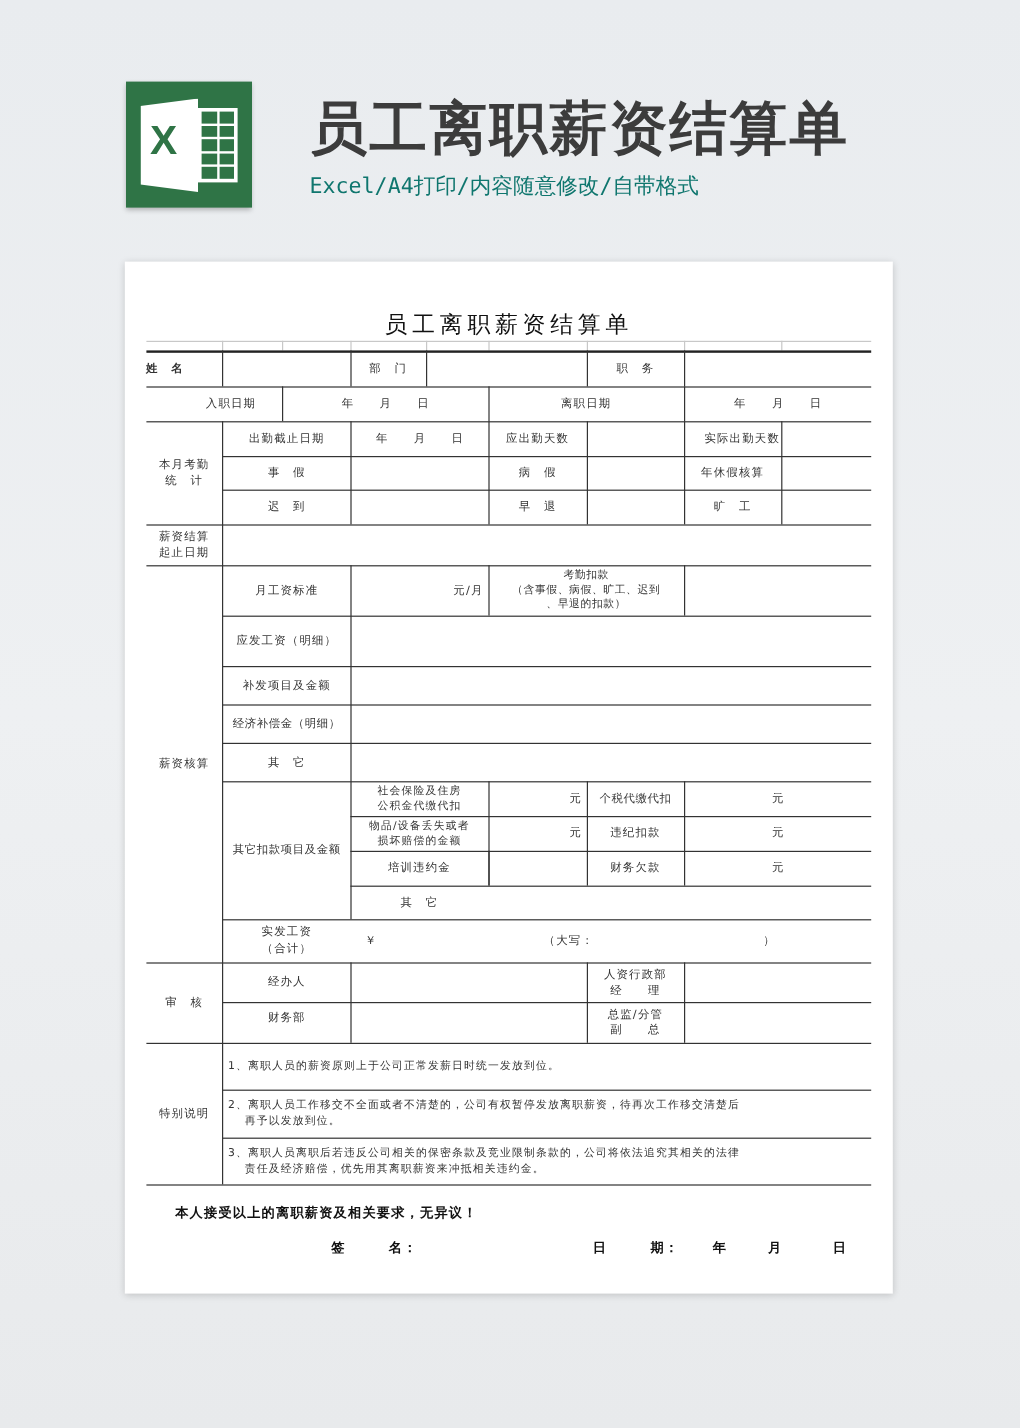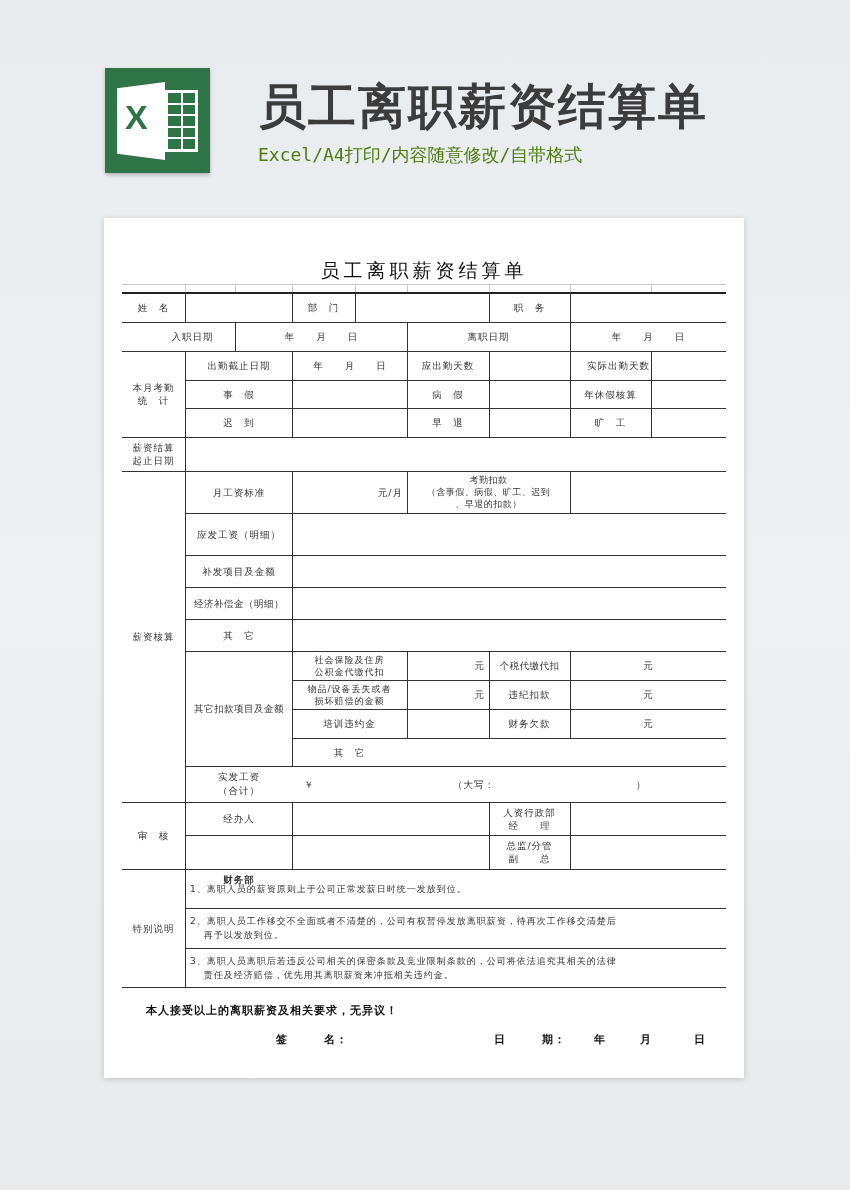--- a/index.html
+++ b/index.html
@@ -25,21 +25,21 @@
     position: absolute; left: 60px; top: 22px; width: 33px; height: 62px;
     background: #fff; padding: 3px;
     display: grid; grid-template-columns: 1fr 1fr; grid-template-rows: repeat(5, 1fr); gap: 2px;
   }
   .logo .grid span { background: #2f7446; }
   .hdr-title {
     position: absolute; left: 258px; top: 75px; font-size: 48px; font-weight: bold;
     color: #3c3c3c; letter-spacing: 2px; white-space: nowrap;
   }
   .hdr-sub {
-    position: absolute; left: 258px; top: 143px; font-size: 18px; color: #4d7c0f;
+    position: absolute; left: 258px; top: 143px; font-size: 18px; color: #0f766e;
     white-space: nowrap; font-family: "DejaVu Sans Mono", monospace;
   }
   .paper {
     position: absolute; left: 104px; top: 218px; width: 640px; height: 860px;
     background: #fff; box-shadow: 0 1px 6px rgba(0,0,0,0.18);
   }
   .doc-title {
     position: absolute; left: 0; width: 100%; top: 40px; text-align: center;
     font-family: "DejaVu Serif", serif; font-size: 19px; letter-spacing: 4px; color: #111;
   }
@@ -134,21 +134,21 @@
   <div class="vl" style="left:303px;top:253px;height:42px;"></div>
   <div class="vl" style="left:466px;top:253px;height:42px;"></div>
   <div class="vl" style="left:303px;top:433px;height:87px;"></div>
   <div class="vl" style="left:303px;top:491px;height:29px;"></div>
   <div class="vl" style="left:385px;top:433px;height:87px;"></div>
   <div class="vl" style="left:466px;top:433px;height:87px;"></div>
   <div class="vl" style="left:188px;top:584px;height:67px;"></div>
   <div class="vl" style="left:385px;top:584px;height:67px;"></div>
   <div class="vl" style="left:466px;top:584px;height:67px;"></div>
 
-  <div class="c" style="left:18px;top:74px;width:63px;height:30px;">姓　名</div>
+  <div class="c" style="left:2px;top:74px;width:63px;height:30px;font-weight:bold;">姓　名</div>
   <div class="c" style="left:82px;top:74px;width:106px;height:30px;"></div>
   <div class="c" style="left:188px;top:74px;width:63px;height:30px;">部　门</div>
   <div class="c" style="left:252px;top:74px;width:133px;height:30px;"></div>
   <div class="c" style="left:385px;top:74px;width:81px;height:30px;">职　务</div>
   <div class="c" style="left:467px;top:74px;width:155px;height:30px;"></div>
 
   <div class="c" style="left:32px;top:104px;width:113px;height:29px;">入职日期</div>
   <div class="c" style="left:132px;top:104px;width:171px;height:29px;">年　　月　　日</div>
   <div class="c" style="left:303px;top:104px;width:163px;height:29px;">离职日期</div>
   <div class="c" style="left:467px;top:104px;width:155px;height:29px;">年　　月　　日</div>
@@ -223,21 +223,21 @@
   <div class="c left" style="left:345px;top:548px;width:120px;height:36px;">（大写：</div>
   <div class="c left" style="left:528px;top:548px;width:30px;height:36px;">）</div>
   <div style="position:absolute;left:240px;top:550px;width:100px;height:32px;"></div>
 
   <div class="c" style="left:18px;top:584px;width:63px;height:67px;">审　核</div>
   <div class="c" style="left:82px;top:584px;width:106px;height:33px;">经办人</div>
   <div class="c" style="left:189px;top:584px;width:196px;height:33px;"></div>
   <div class="c" style="left:385px;top:584px;width:81px;height:33px;white-space:pre-line;line-height:13px;">人资行政部
 经　　理</div>
   <div class="c" style="left:467px;top:584px;width:155px;height:33px;"></div>
-  <div class="c" style="left:82px;top:644px;width:106px;height:34px;font-weight:bold;">财务部</div>
+  <div class="c" style="left:82px;top:613px;width:106px;height:34px;">财务部</div>
   <div class="c" style="left:189px;top:617px;width:196px;height:34px;"></div>
   <div class="c" style="left:385px;top:617px;width:81px;height:34px;white-space:pre-line;line-height:13px;">总监/分管
 副　　总</div>
   <div class="c" style="left:467px;top:617px;width:155px;height:34px;"></div>
 
   <div class="c" style="left:18px;top:651px;width:63px;height:118px;">特别说明</div>
   <div class="c left note" style="left:82px;top:651px;width:540px;height:39px;white-space:pre;">1、离职人员的薪资原则上于公司正常发薪日时统一发放到位。</div>
   <div class="c left note" style="left:82px;top:690px;width:540px;height:40px;white-space:pre;">2、离职人员工作移交不全面或者不清楚的，公司有权暂停发放离职薪资，待再次工作移交清楚后
 　 再予以发放到位。</div>
   <div class="c left note" style="left:82px;top:730px;width:540px;height:39px;white-space:pre;">3、离职人员离职后若违反公司相关的保密条款及竞业限制条款的，公司将依法追究其相关的法律

